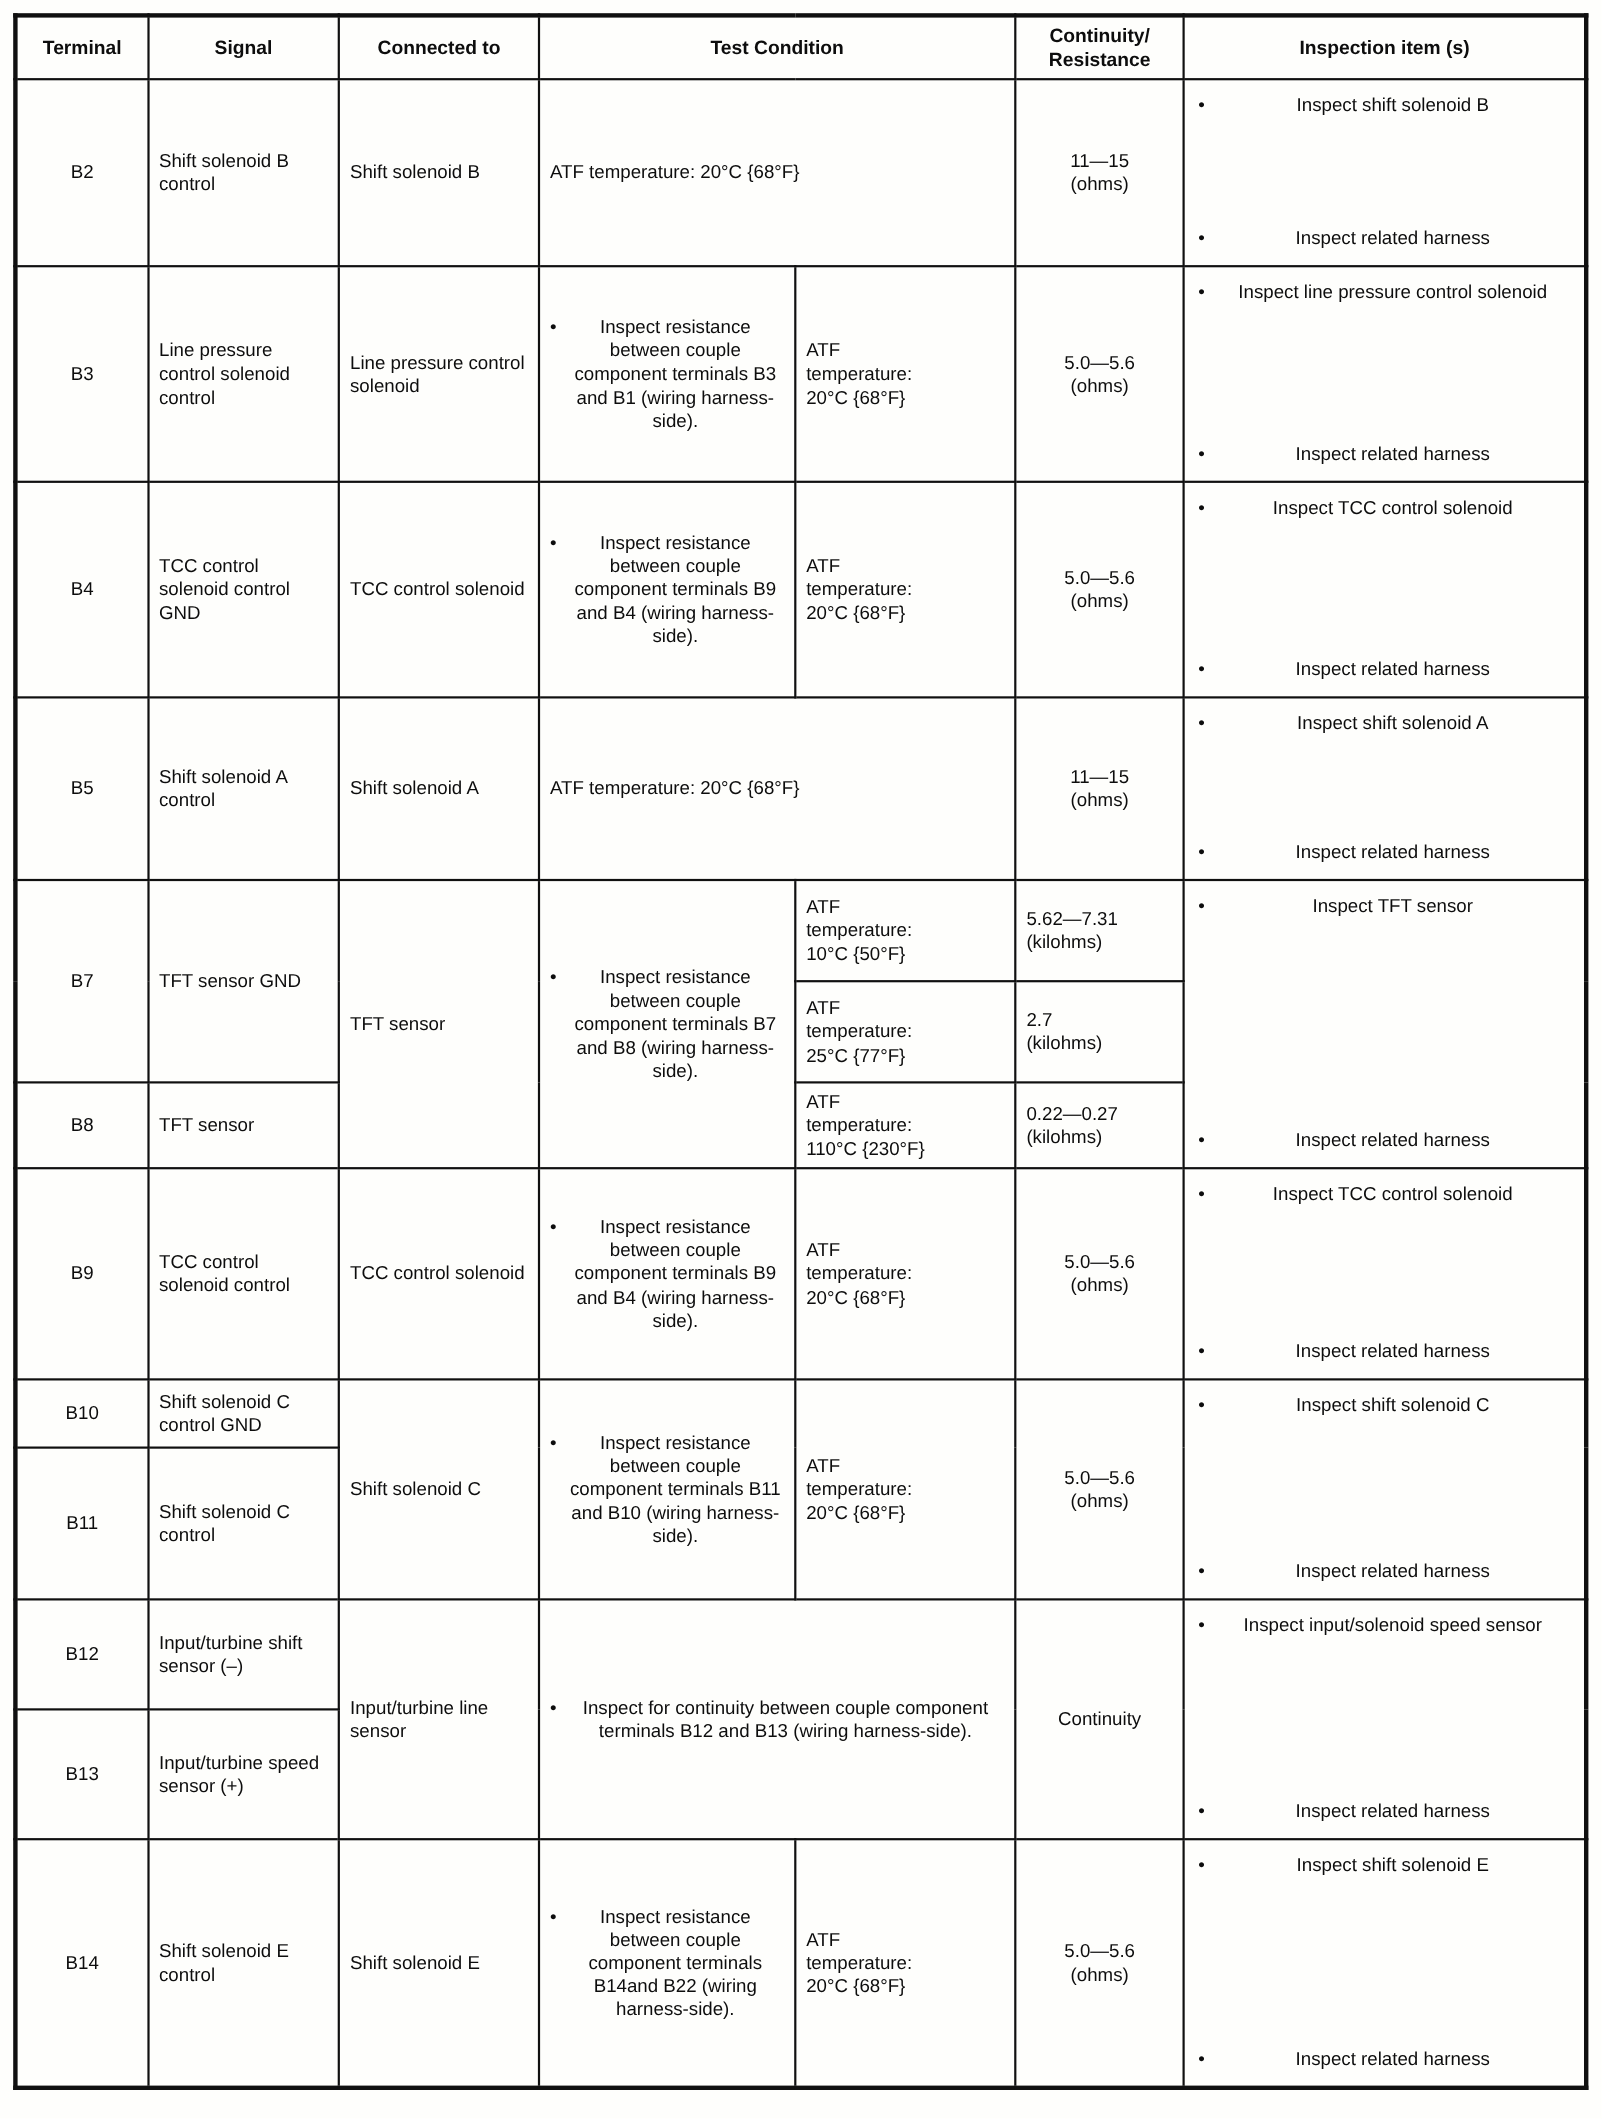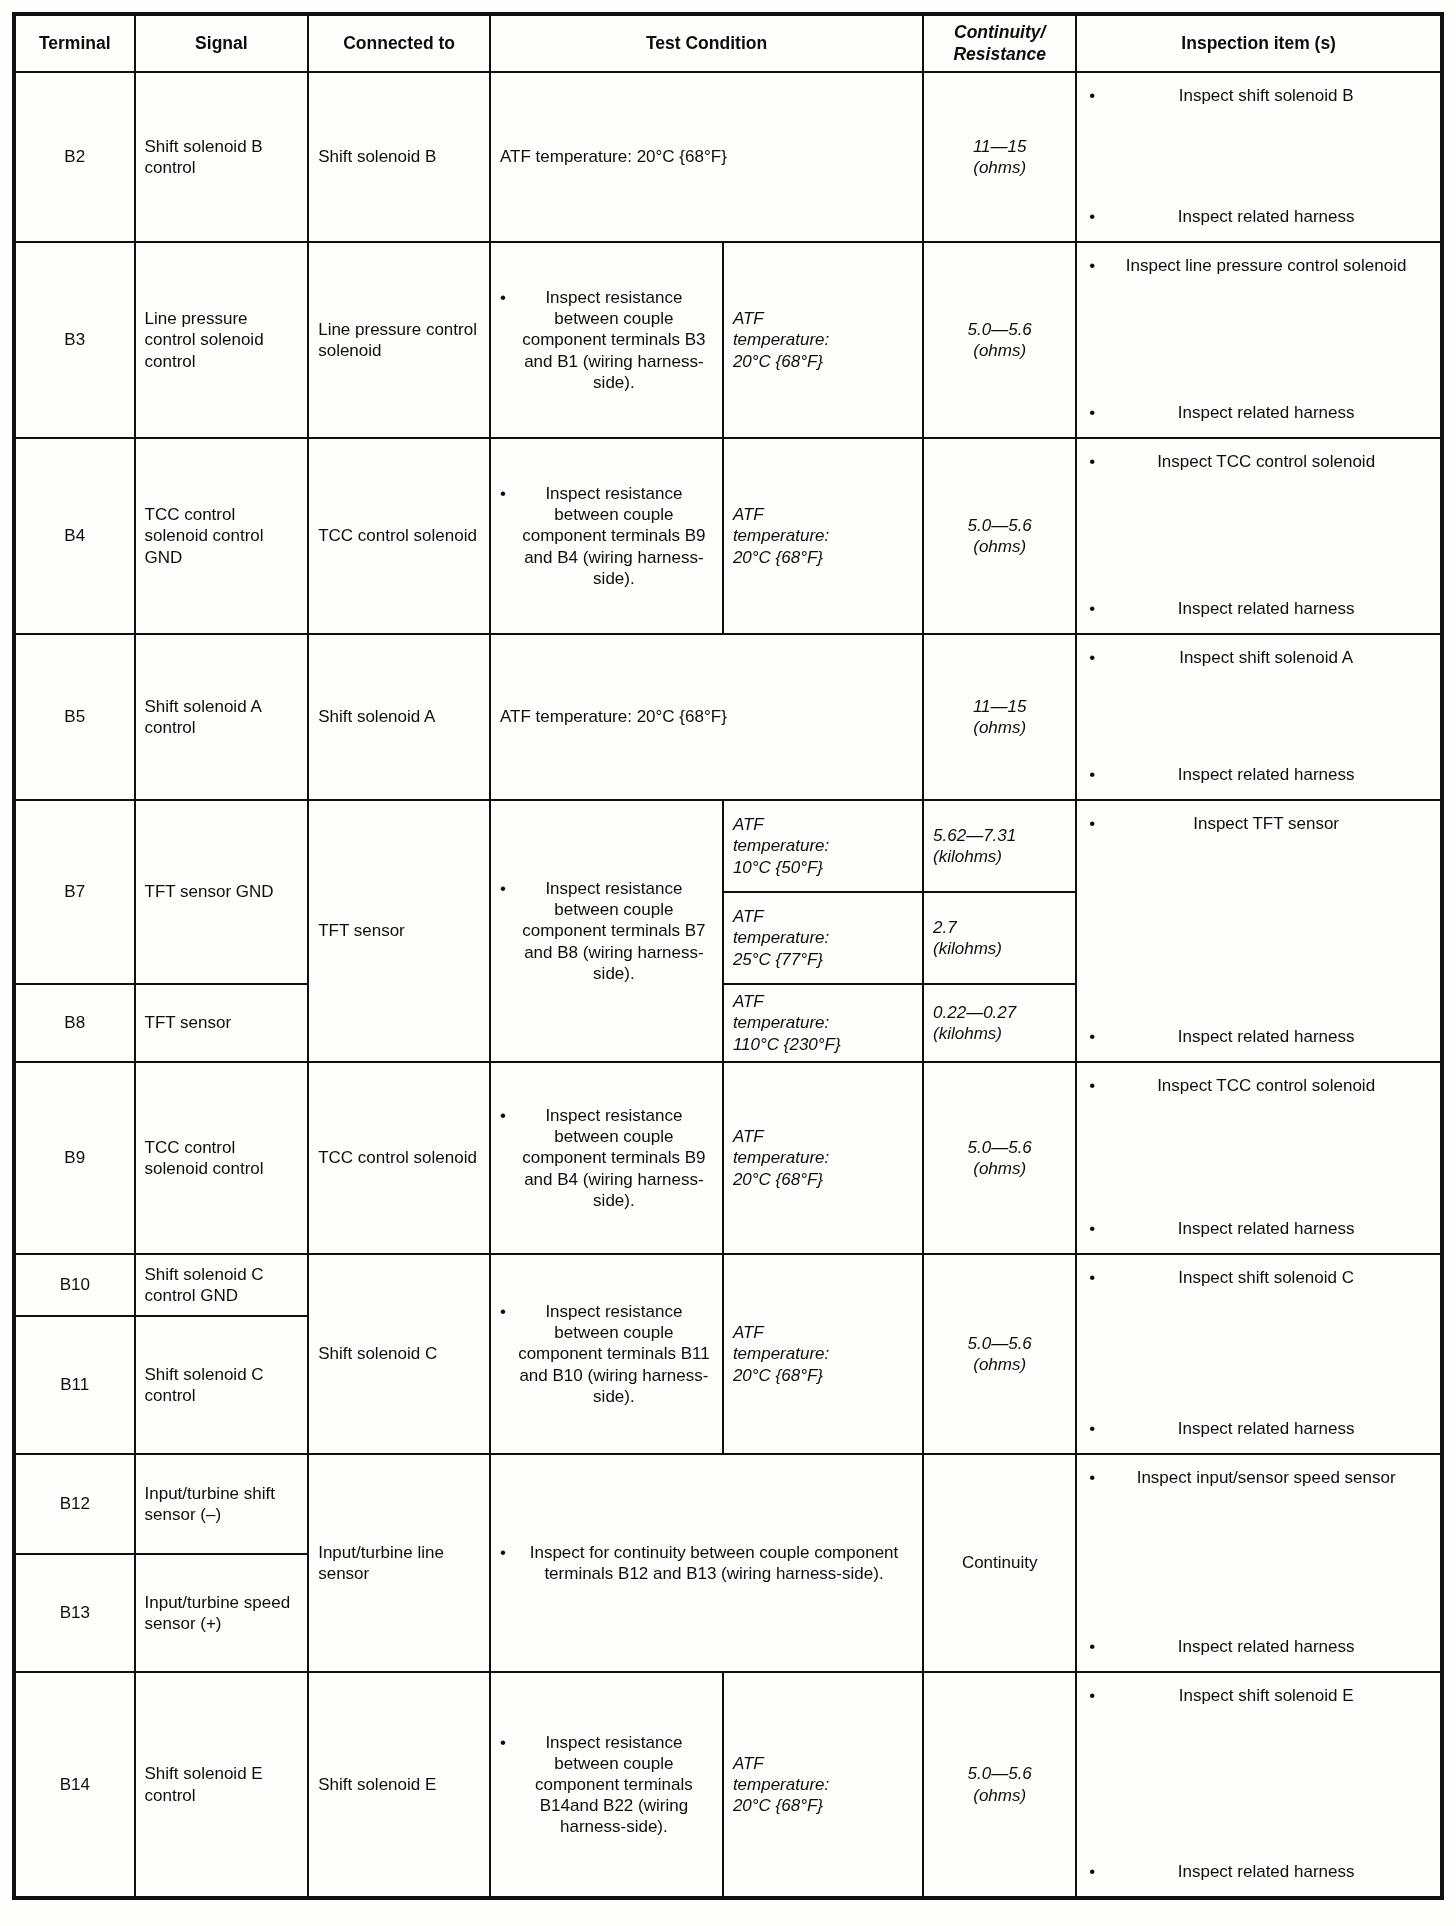--- a/index.html
+++ b/index.html
@@ -15,21 +15,21 @@
   .spec th,.spec td{
     border:2px solid #101010;
     padding:6px 9px;
     font-size:17px;line-height:1.24;
     vertical-align:middle;
     overflow:hidden;
     word-wrap:break-word;
   }
   .spec th{font-weight:bold;text-align:center;font-size:17.5px;padding:4px 6px;}
   .ta-c{text-align:center;}
-  .prewrap{white-space:pre-line;font-style:italic;}
+  .prewrap{white-space:pre-line;}
   .bullet-row{display:flex;gap:9px;align-items:flex-start;}
   .bg{flex:0 0 auto;}
   .bt{flex:1 1 auto;text-align:center;}
   td.insp{position:relative;padding:0;}
   .insp-wrap{
     position:absolute;inset:0;
     display:flex;flex-direction:column;justify-content:space-between;
     padding:12px 12px 14px;
   }
 </style>
@@ -274,21 +274,21 @@
         <div class="bullet-row">
           <span class="bg">•</span>
           <span class="bt">Inspect for continuity between couple component terminals B12 and B13 (wiring harness-side).</span>
         </div>
       </td>
       <td rowspan="2" class="ta-c">Continuity</td>
       <td rowspan="2" class="insp">
         <div class="insp-wrap">
           <div class="bullet-row">
             <span class="bg">•</span>
-            <span class="bt">Inspect input/sensor speed sensor</span>
+            <span class="bt">Inspect input/solenoid speed sensor</span>
           </div>
           <div class="bullet-row">
             <span class="bg">•</span>
             <span class="bt">Inspect related harness</span>
           </div>
         </div>
       </td>
     </tr>
     <tr style="height:118px">
       <td class="ta-c">B13</td>

